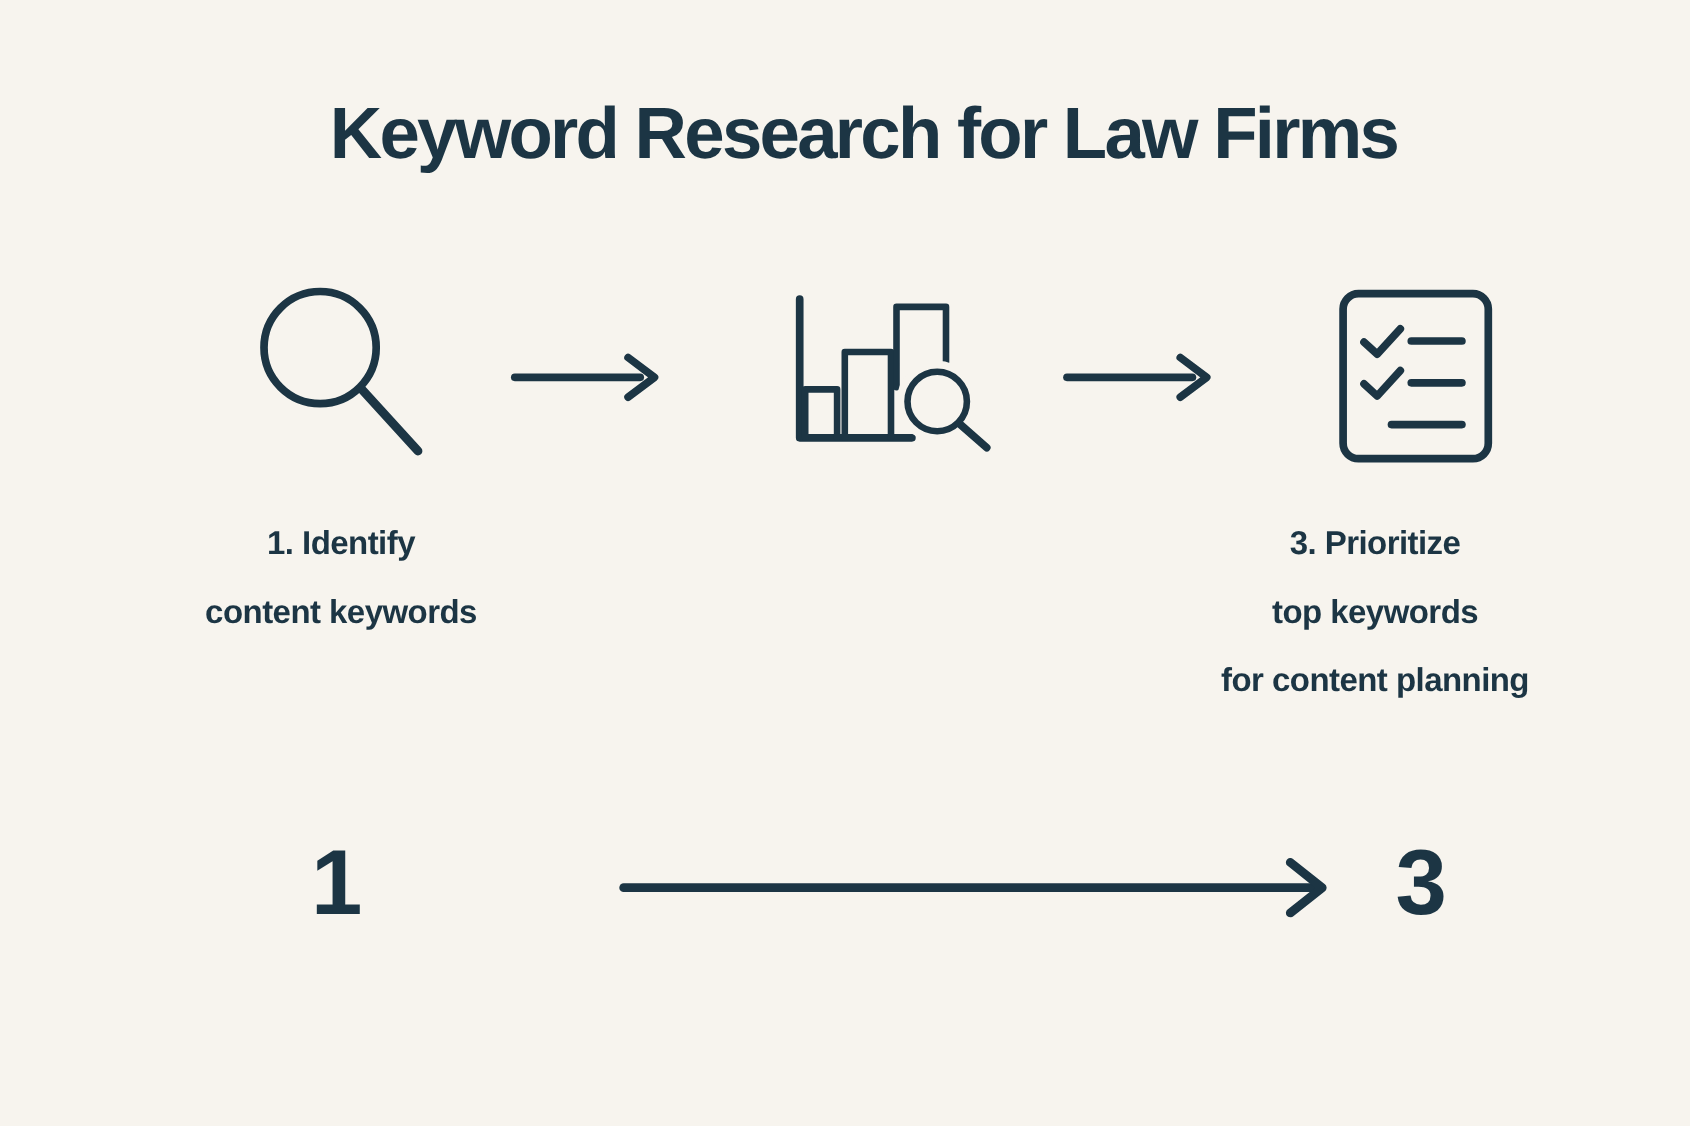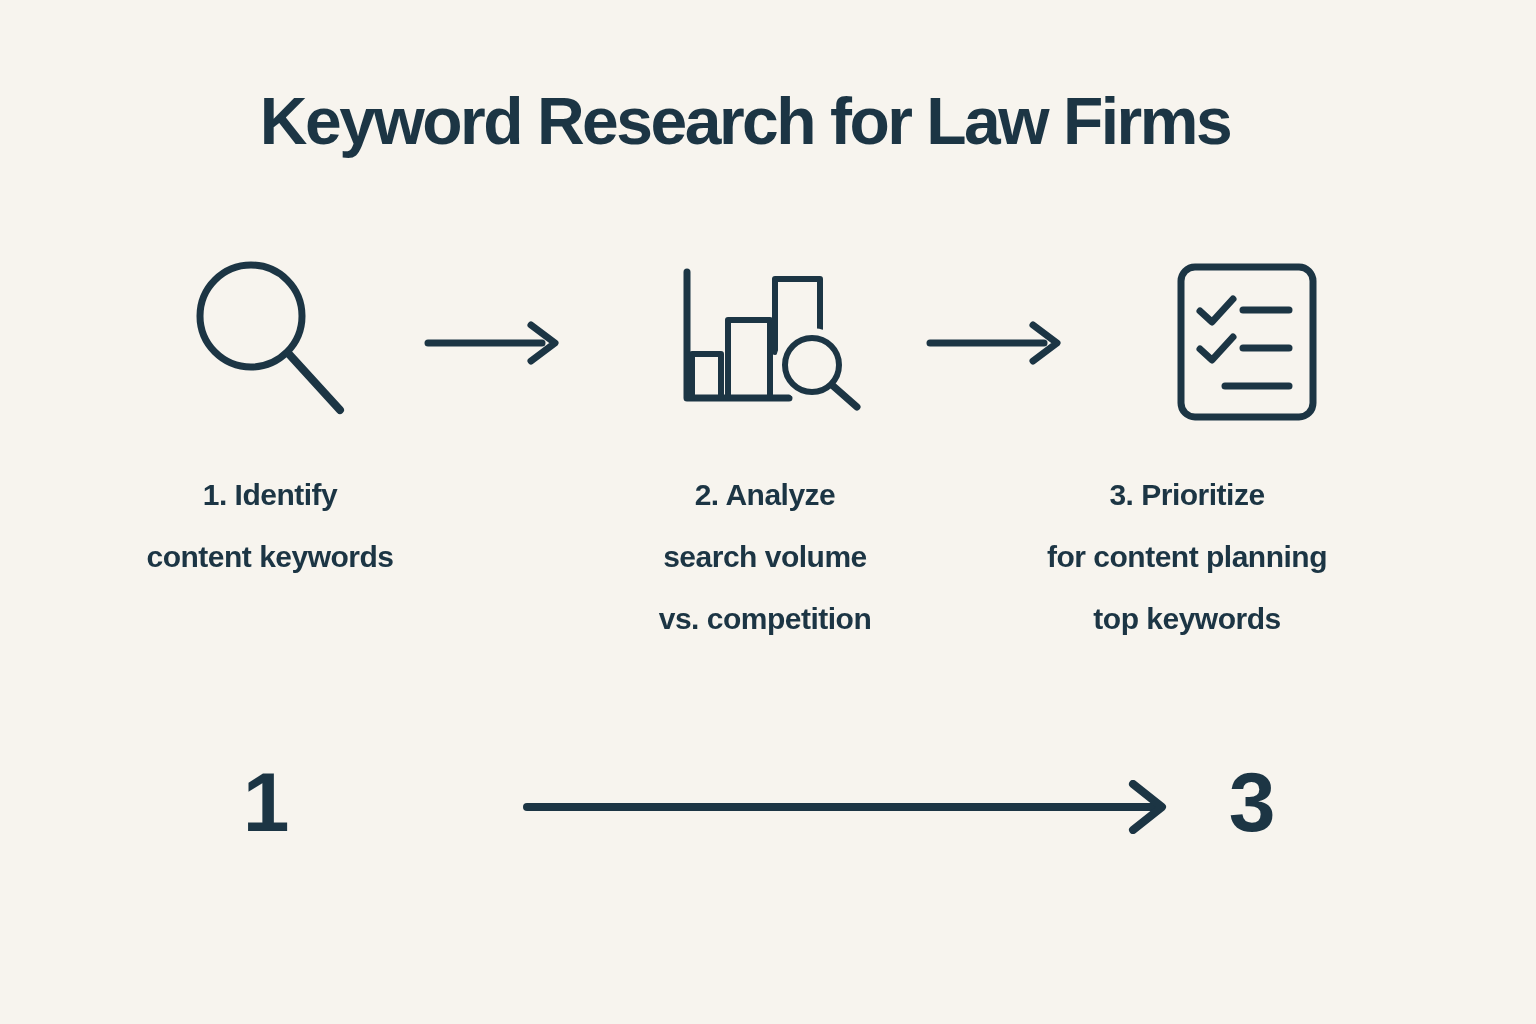--- a/index.html
+++ b/index.html
@@ -11,20 +11,21 @@
   body{
     background:var(--bg);
     font-family:"Liberation Sans", sans-serif;
     color:var(--ink);
     overflow:hidden;
   }
   .canvas{
     position:relative;
     width:1424px;height:1024px;
     background:var(--bg);
+    margin-left:40px;
   }
   .title{
     position:absolute;
     top:88px;left:0;width:1490px;
     text-align:center;
     font-size:66px;
     font-weight:700;
     letter-spacing:-2.5px;
     line-height:66px;
     color:var(--ink);
@@ -45,21 +46,21 @@
     text-align:center;
     font-size:30px;
     font-weight:600;
     line-height:62px;
     letter-spacing:-0.5px;
     color:var(--ink);
     white-space:nowrap;
   }
   .cap-1{left:30px;}
   .cap-2{left:525px;}
-  .cap-3{left:947px;}
+  .cap-3{left:970px;}
   .endpoint{
     position:absolute;
     top:760px;
     width:160px;
     text-align:center;
     font-size:84px;
     font-weight:700;
     line-height:84px;
     color:var(--ink);
   }
@@ -115,30 +116,25 @@
       <path class="stroke" d="M71 90 H117" stroke-width="7"></path>
       <path class="stroke" d="M53 128 H117" stroke-width="7"></path>
     </svg>
   </div>
 
   <div class="caption cap-1">
     <div>1. Identify</div>
     <div>content keywords</div>
   </div>
 
-  <div class="caption cap-2">
-    <div>2. Analyze</div>
-    <div>search volume</div>
-    <div>vs. competition</div>
-  </div>
 
   <div class="caption cap-3">
     <div>3. Prioritize</div>
+    <div>top keywords</div>
     <div>for content planning</div>
-    <div>top keywords</div>
   </div>
 
   <div class="endpoint endpoint-start">1</div>
 
   <div class="icon" style="left:518px;top:780px;">
     <svg width="656" height="54" viewBox="0 0 656 54">
       <path class="stroke" d="M9 27 H640" stroke-width="8"></path>
       <path class="stroke" d="M615 4 L644 27 L615 50" stroke-width="8"></path>
     </svg>
   </div>

